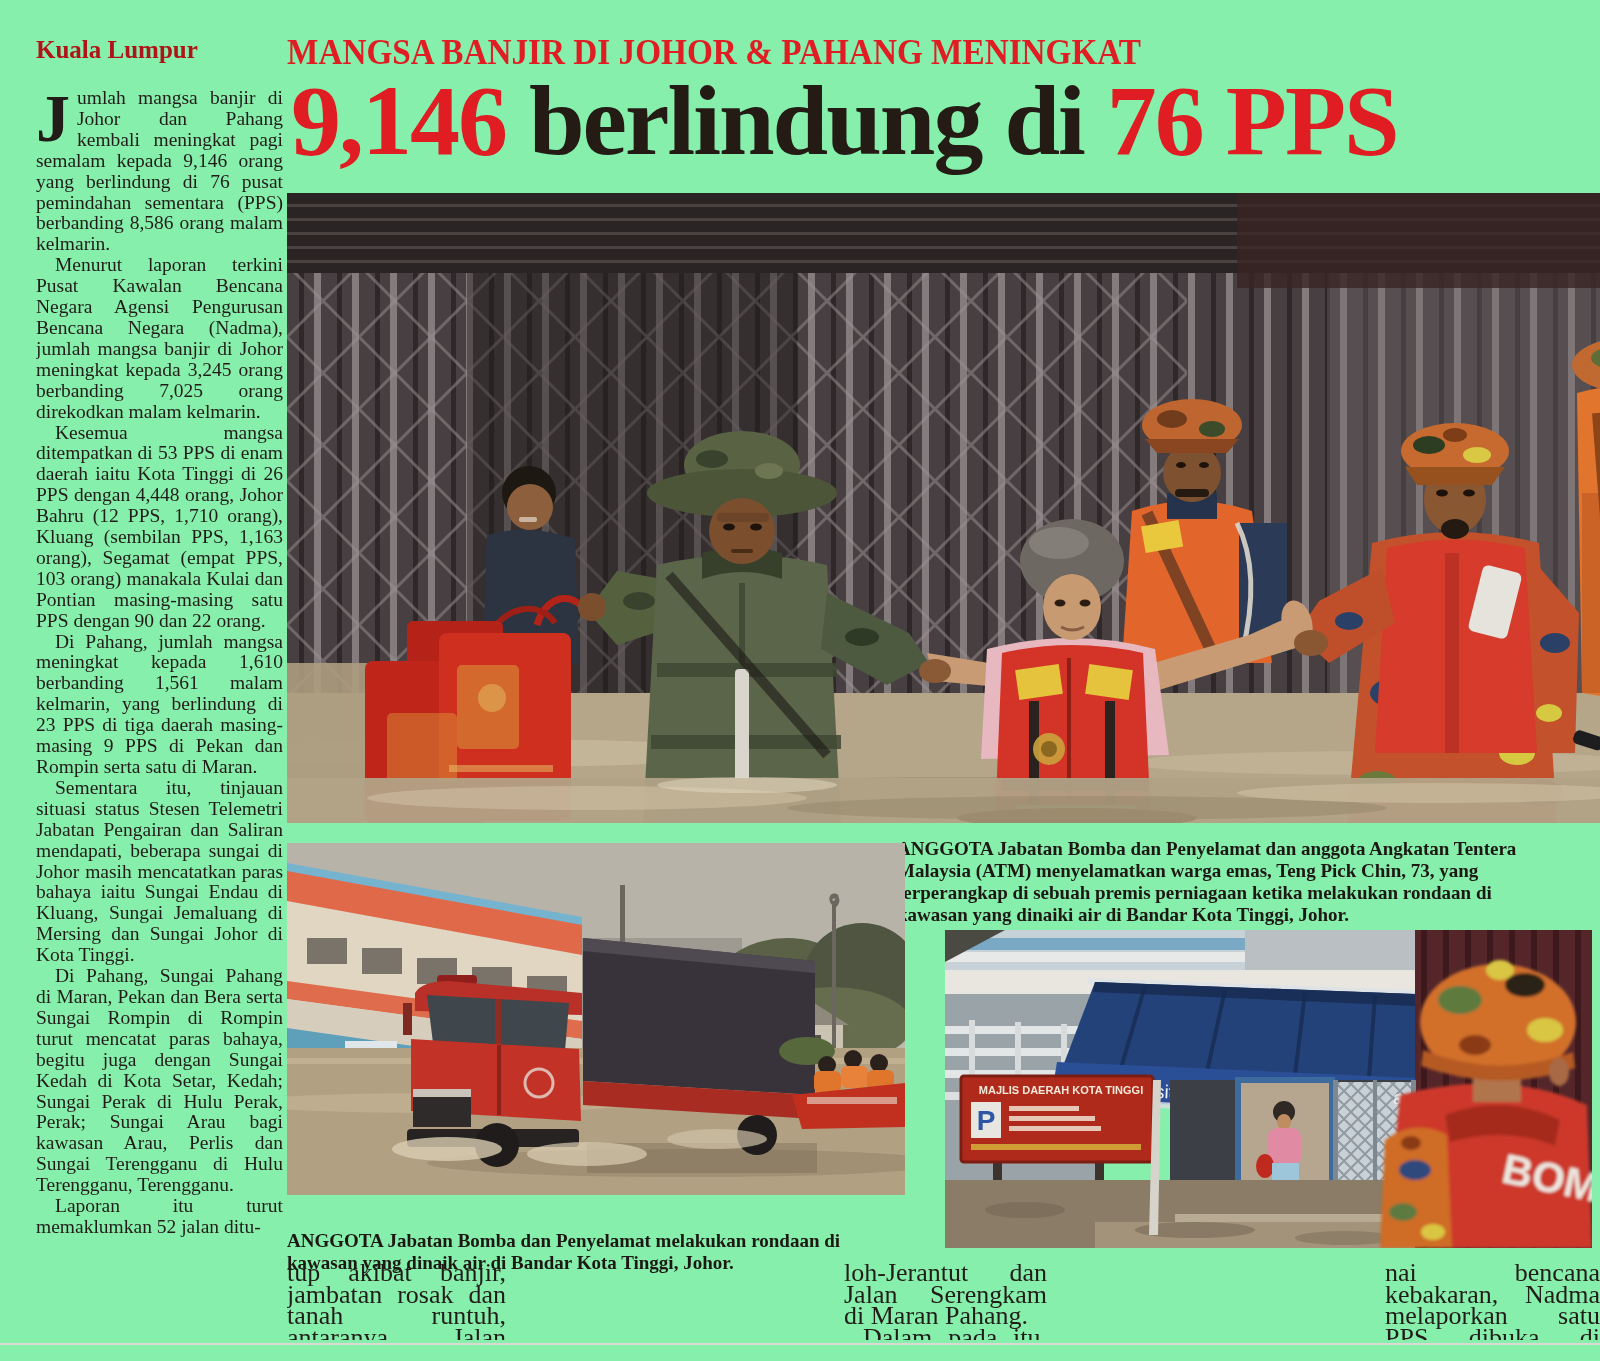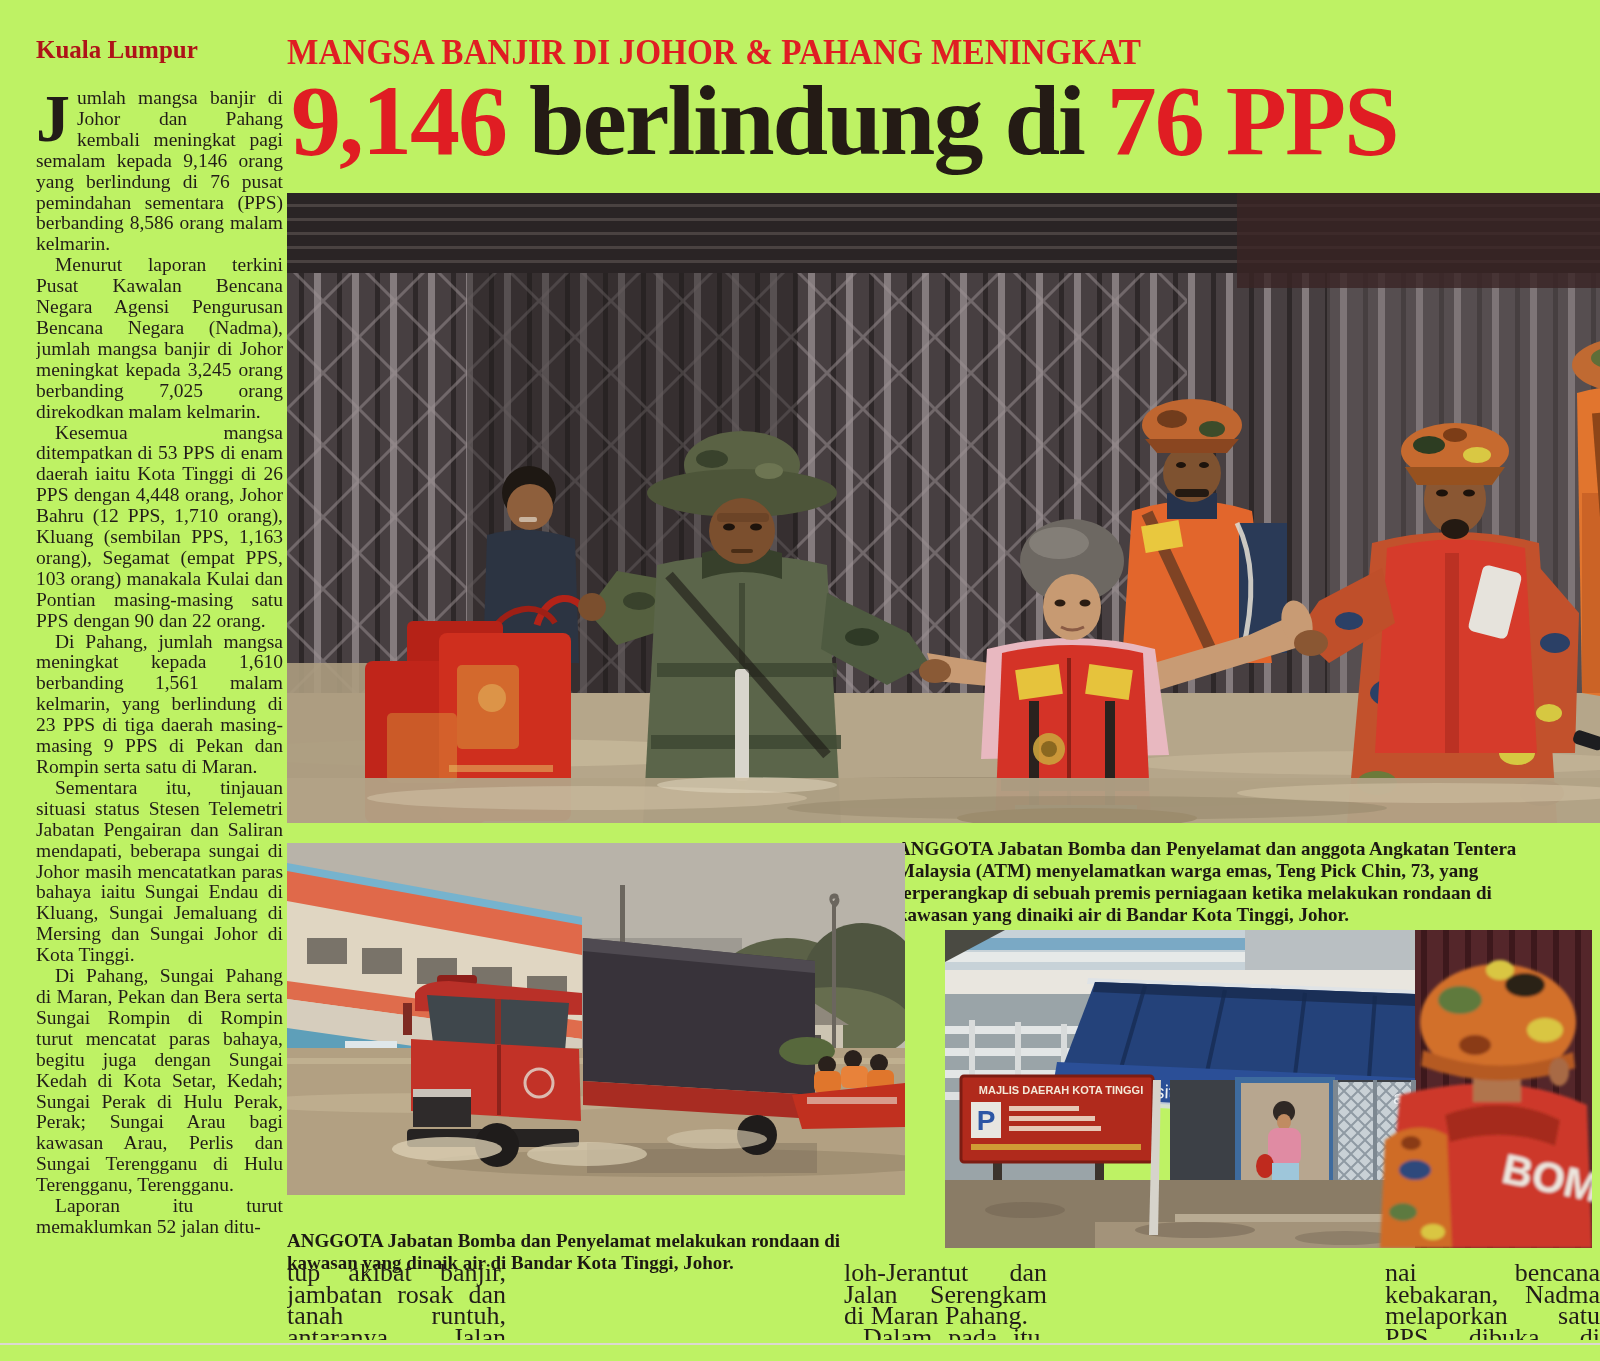--- a/index.html
+++ b/index.html
@@ -1,16 +1,16 @@
 <!DOCTYPE html>
 <html><head>
 <meta charset="utf-8">
 <style>
   html,body{margin:0;padding:0;background:#ffffff;}
-  .page{position:relative;width:1600px;height:1361px;background:#bef264;overflow:hidden;
+  .page{position:relative;width:1600px;height:1361px;background:#86efac;overflow:hidden;
         font-family:"Liberation Serif", serif;color:#221c18;}
   .dateline{position:absolute;left:36px;top:36px;font-size:25px;font-weight:bold;color:#ae1418;}
   .kicker{position:absolute;left:287px;top:33px;font-size:35px;font-weight:bold;color:#e01d23;
           white-space:nowrap;transform:scaleX(.95);transform-origin:left;letter-spacing:0px;}
   .headline{position:absolute;left:281px;top:60px;margin:10px;font-size:100px;line-height:1.02;
             font-weight:bold;letter-spacing:-2px;white-space:nowrap;color:#241b15;}
   .hl-red{color:#e01d23;}
   .left-col{position:absolute;left:36px;top:88px;width:247px;height:1252px;overflow:hidden;
             font-size:19.5px;line-height:20.9px;text-align:justify;}
   .left-col p{margin:0;text-indent:19px;}

